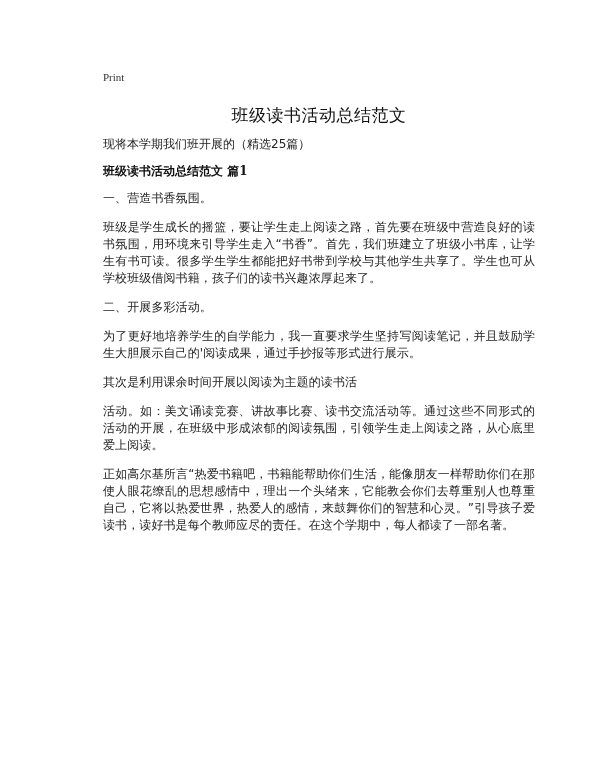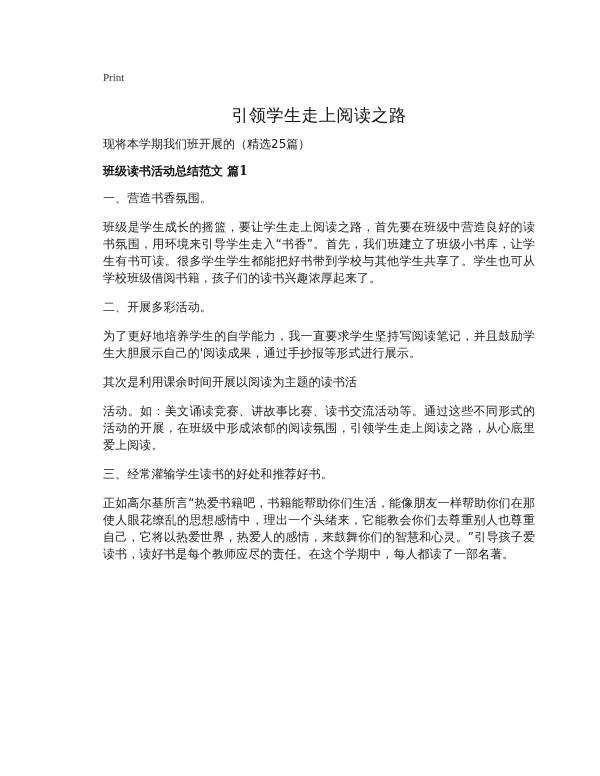--- a/index.html
+++ b/index.html
@@ -62,25 +62,24 @@
     }
     .para.first {
       margin-top: 13px;
     }
   </style>
 </head>
 <body>
 
 <div class="page">
   <div class="print-label">Print</div>
-  <div class="doc-title">引领学生走上阅读之路</div>
+  <div class="doc-title">班级读书活动总结范文</div>
   <div class="subtitle">现将本学期我们班开展的（精选25篇）</div>
   <div class="section-title">班级读书活动总结范文 篇1</div>
 
   <p class="para">一、营造书香氛围。</p>
   <p class="para">班级是学生成长的摇篮，要让学生走上阅读之路，首先要在班级中营造良好的读书氛围，用环境来引导学生走入“书香”。首先，我们班建立了班级小书库，让学生有书可读。很多学生学生都能把好书带到学校与其他学生共享了。学生也可从学校班级借阅书籍，孩子们的读书兴趣浓厚起来了。</p>
   <p class="para">二、开展多彩活动。</p>
   <p class="para">为了更好地培养学生的自学能力，我一直要求学生坚持写阅读笔记，并且鼓励学生大胆展示自己的'阅读成果，通过手抄报等形式进行展示。</p>
   <p class="para">其次是利用课余时间开展以阅读为主题的读书活</p>
   <p class="para">活动。如：美文诵读竞赛、讲故事比赛、读书交流活动等。通过这些不同形式的活动的开展，在班级中形成浓郁的阅读氛围，引领学生走上阅读之路，从心底里爱上阅读。</p>
-  <p class="para">三、经常灌输学生读书的好处和推荐好书。</p>
   <p class="para">正如高尔基所言“热爱书籍吧，书籍能帮助你们生活，能像朋友一样帮助你们在那使人眼花缭乱的思想感情中，理出一个头绪来，它能教会你们去尊重别人也尊重自己，它将以热爱世界，热爱人的感情，来鼓舞你们的智慧和心灵。”引导孩子爱读书，读好书是每个教师应尽的责任。在这个学期中，每人都读了一部名著。</p>
 </div>
 
 </body></html>

